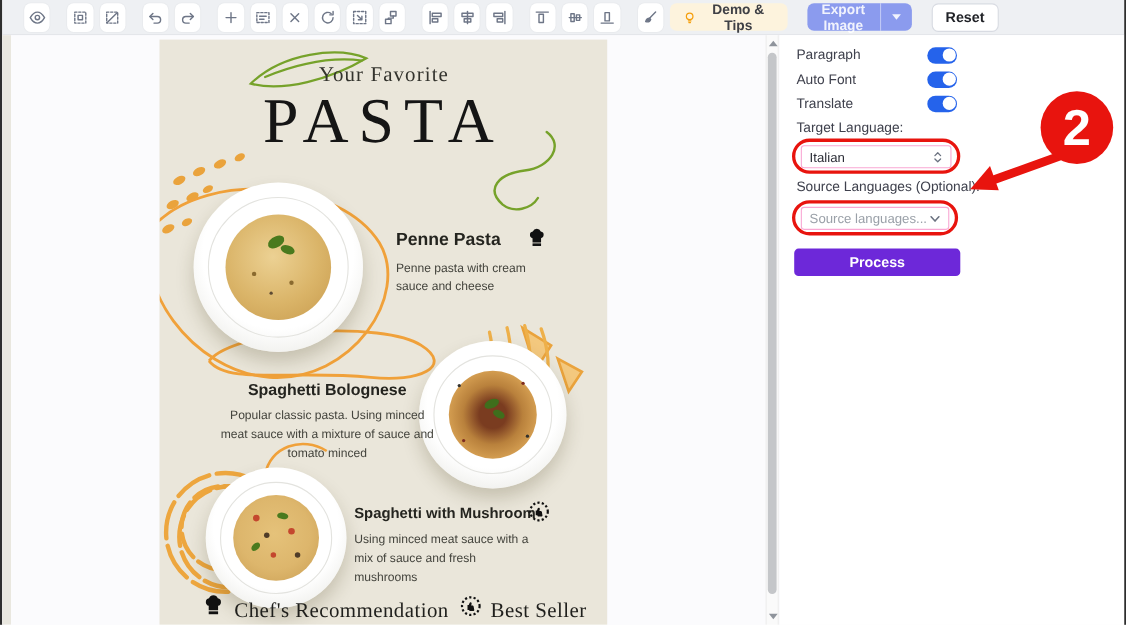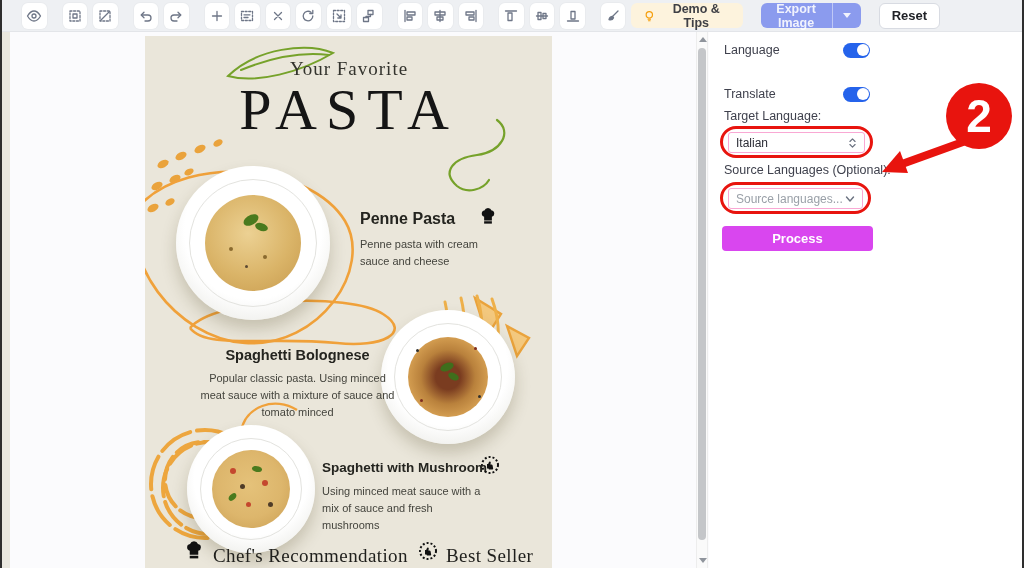--- a/index.html
+++ b/index.html
@@ -26,21 +26,21 @@
   .pill-btn {
     height:25px; border:none; border-radius:6px; cursor:pointer;
     font-family:"Liberation Sans", sans-serif; font-size:12.5px; font-weight:bold;
     display:flex; align-items:center;
   }
   .demo-btn { margin-left:auto; background:#fdf3dd; color:#3f4046; padding:0 12px; gap:6px; }
   .export-btn { margin-left:12px; background:#8b9bee; color:rgba(255,255,255,0.88); padding:0; }
   .export-label { padding:0 1px; }
   .export-caret-wrap { border-left:1px solid rgba(255,255,255,0.45); padding:0 10px; align-self:stretch; display:flex; align-items:center; }
   .caret-down { width:0; height:0; border-left:4px solid transparent; border-right:4px solid transparent; border-top:5px solid rgba(255,255,255,0.88); }
-  .reset-btn { margin-left:12px; margin-right:82px; background:#fff; border:1px solid #d8dbe2; color:#202227; padding:0 12px; height:26px; font-size:13px; }
+  .reset-btn { margin-left:12px; margin-right:114px; background:#fff; border:1px solid #d8dbe2; color:#202227; padding:0 12px; height:26px; font-size:13px; }
 
   
   .canvas { position:absolute; top:32px; left:0; right:0; bottom:0; background:#fbfbfd; }
   .left-strip { position:absolute; top:0; left:0; width:8px; bottom:0; background:#e9e7df; }
 
   
   .poster {
     position:absolute; left:143px; top:4px; width:407px; height:532px;
     background:#eae6da; overflow:hidden; cursor:default;
   }
@@ -85,21 +85,21 @@
     position:absolute; left:19px; width:137px; height:21px; background:#fff;
     border:1px solid #f9a8d4; border-radius:3px; display:flex; align-items:center;
     justify-content:space-between; padding:0 7px; cursor:pointer; font-size:12px;
   }
   .select .val { color:#2b2d36; }
   .select .ph { color:#9aa0a8; }
   .select svg { stroke:#6b7280; fill:none; stroke-width:1.4; stroke-linecap:round; stroke-linejoin:round; }
   .red-oval { position:absolute; border:3px solid #e8140e; border-radius:16px; pointer-events:none; }
   .process-btn {
     position:absolute; left:13px; width:151px; height:25px; border:none; border-radius:4px;
-    background:#d946ef; color:#fff; font-weight:bold; font-size:13px; cursor:pointer;
+    background:#6d28d9; color:#fff; font-weight:bold; font-size:13px; cursor:pointer;
     font-family:"Liberation Sans", sans-serif;
   }
 
   
   .step-circle {
     position:absolute; left:944px; top:83px; width:66px; height:66px; border-radius:50%;
     background:#e8140e; color:#fff; display:flex; align-items:center; justify-content:center;
     font-size:46px; font-weight:bold; font-family:"Liberation Sans", sans-serif; z-index:30;
   }
   .anno-arrow { position:absolute; left:868px; top:118px; z-index:29; }
@@ -377,21 +377,27 @@
 
   <div class="scrollbar">
     <span class="sb-arrow-up"></span>
     <div class="sb-thumb"></div>
     <span class="sb-arrow-down"></span>
   </div>
 
   <div class="panel">
 
     <div class="toggle-row" style="top:10px;">
-      <span class="toggle-label">Language</span>
+      <span class="toggle-label">Paragraph</span>
+      <span class="toggle">
+          <span class="knob"></span>
+        </span>
+    </div>
+    <div class="toggle-row" style="top:32px;">
+      <span class="toggle-label">Auto Font</span>
       <span class="toggle">
           <span class="knob"></span>
         </span>
     </div>
     <div class="toggle-row" style="top:54px;">
       <span class="toggle-label">Translate</span>
       <span class="toggle">
           <span class="knob"></span>
         </span>
     </div>

